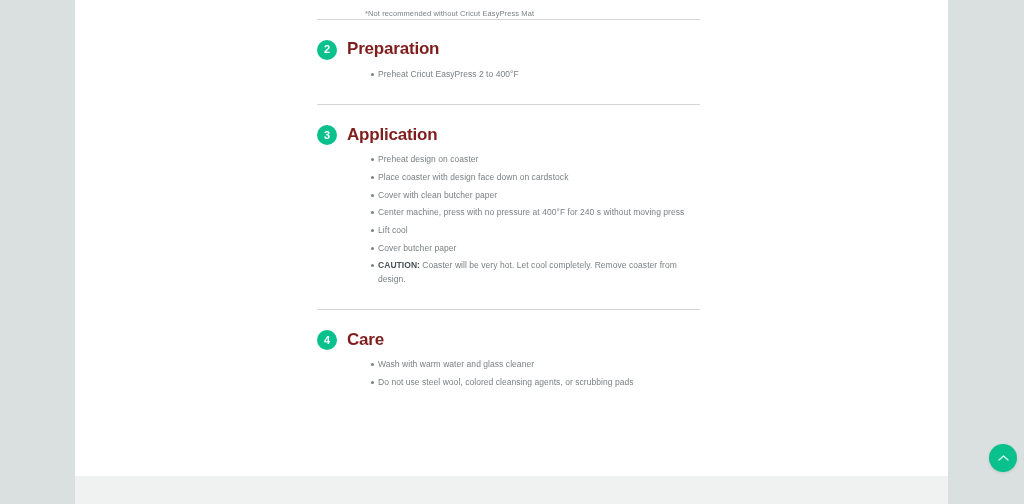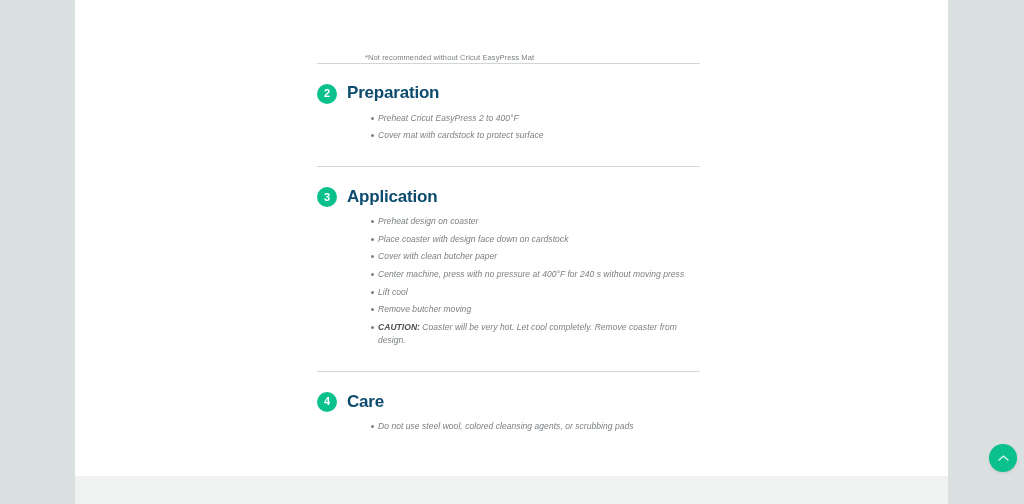--- a/index.html
+++ b/index.html
@@ -40,21 +40,20 @@
     height: 28px;
     background: #f0f2f2;
   }
 
   
   #content-column {
     position: absolute;
     left: 242px;   
     top: 0;
     width: 383px;  
-    margin-top: 44px;
   }
 
   .footnote {
     font-size: 7.5px;
     color: #7d8285;
     letter-spacing: 0.1px;
     padding: 9px 0 0 48px;
     line-height: 1.3;
   }
 
@@ -86,30 +85,29 @@
     display: flex;
     align-items: center;
     justify-content: center;
     line-height: 1;
     letter-spacing: 0;
   }
 
   .section-title {
     font-size: 17px;
     font-weight: 700;
-    color: #0c4a6e;
+    color: #7f1d1d;
     letter-spacing: -0.2px;
     line-height: 1.1;
   }
 
   ul.step-list {
     list-style: none;
     margin: 0;
     padding: 0;
-    font-style: italic;
   }
 
   ul.step-list li {
     position: relative;
     font-size: 8.5px;
     color: #7b8084;
     line-height: 1.55;
     padding-left: 61px;
     margin-bottom: 4.5px;
     letter-spacing: 0.05px;
@@ -172,56 +170,56 @@
 
       <div class="sec-pad-2"></div>
       <div class="section">
         <div class="section-head">
           <div class="step-badge">2</div>
           <div class="section-title">Preparation</div>
         </div>
         <div class="list-gap"></div>
         <ul class="step-list">
           <li><span>Preheat Cricut EasyPress 2 to 400°F</span></li>
-          <li><span>Cover mat with cardstock to protect surface</span></li>
         </ul>
       </div>
       <div class="sec-tail"></div>
 
       <div class="divider"></div>
 
       <div class="sec-pad-3"></div>
       <div class="section">
         <div class="section-head">
           <div class="step-badge">3</div>
           <div class="section-title">Application</div>
         </div>
         <div class="list-gap"></div>
         <ul class="step-list">
           <li><span>Preheat design on coaster</span></li>
           <li><span>Place coaster with design face down on cardstock</span></li>
           <li><span>Cover with clean butcher paper</span></li>
           <li><span>Center machine, press with no pressure at 400°F for 240 s without moving press</span></li>
           <li><span>Lift cool</span></li>
-          <li><span>Remove butcher moving</span></li>
+          <li><span>Cover butcher paper</span></li>
           <li><span class="caution-label">CAUTION:</span><span> Coaster will be very hot. Let cool completely. Remove coaster from design.</span></li>
         </ul>
       </div>
       <div class="sec-tail"></div>
 
       <div class="divider"></div>
 
       <div class="sec-pad-4"></div>
       <div class="section">
         <div class="section-head">
           <div class="step-badge">4</div>
           <div class="section-title">Care</div>
         </div>
         <div class="list-gap"></div>
         <ul class="step-list">
+          <li><span>Wash with warm water and glass cleaner</span></li>
           <li><span>Do not use steel wool, colored cleansing agents, or scrubbing pads</span></li>
         </ul>
       </div>
 
     </div>
   </div>
 
   <div id="page-footer-band"></div>
 
   <button id="scroll-top-fab" aria-label="Scroll to top">

